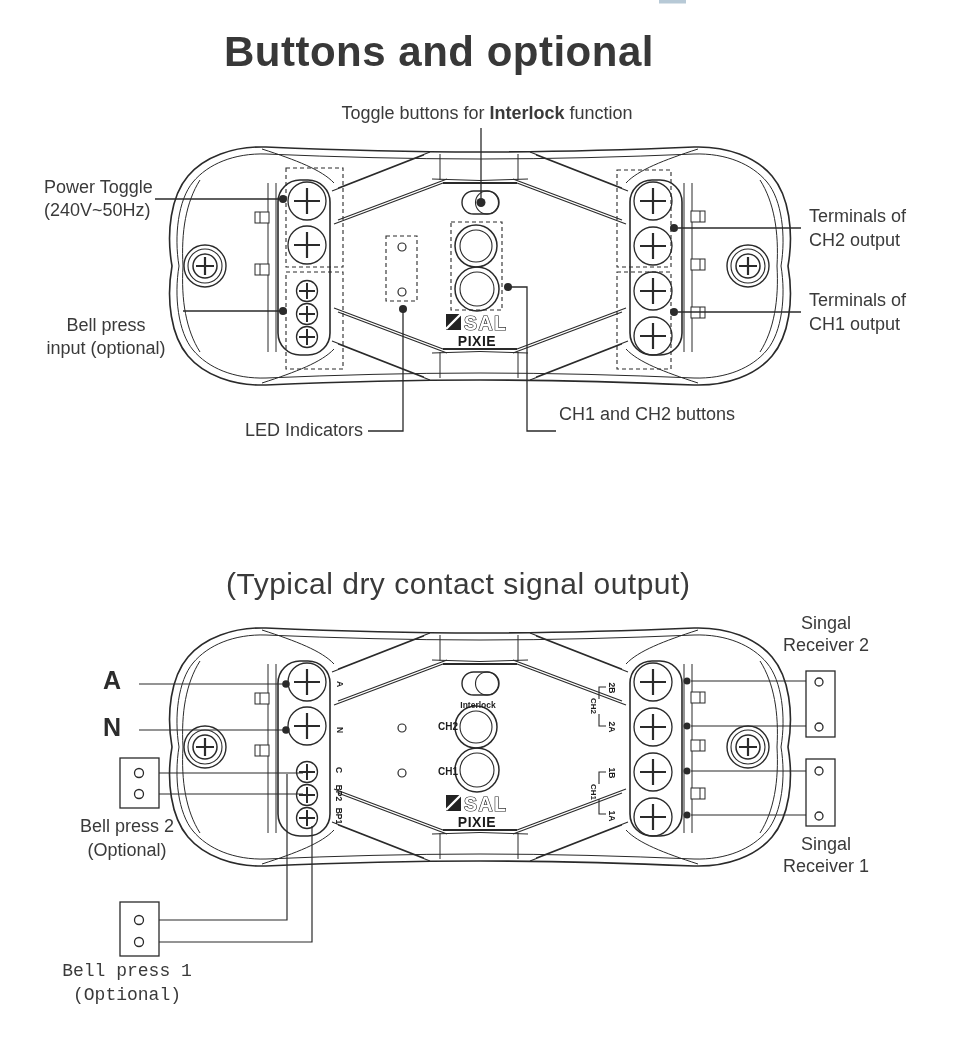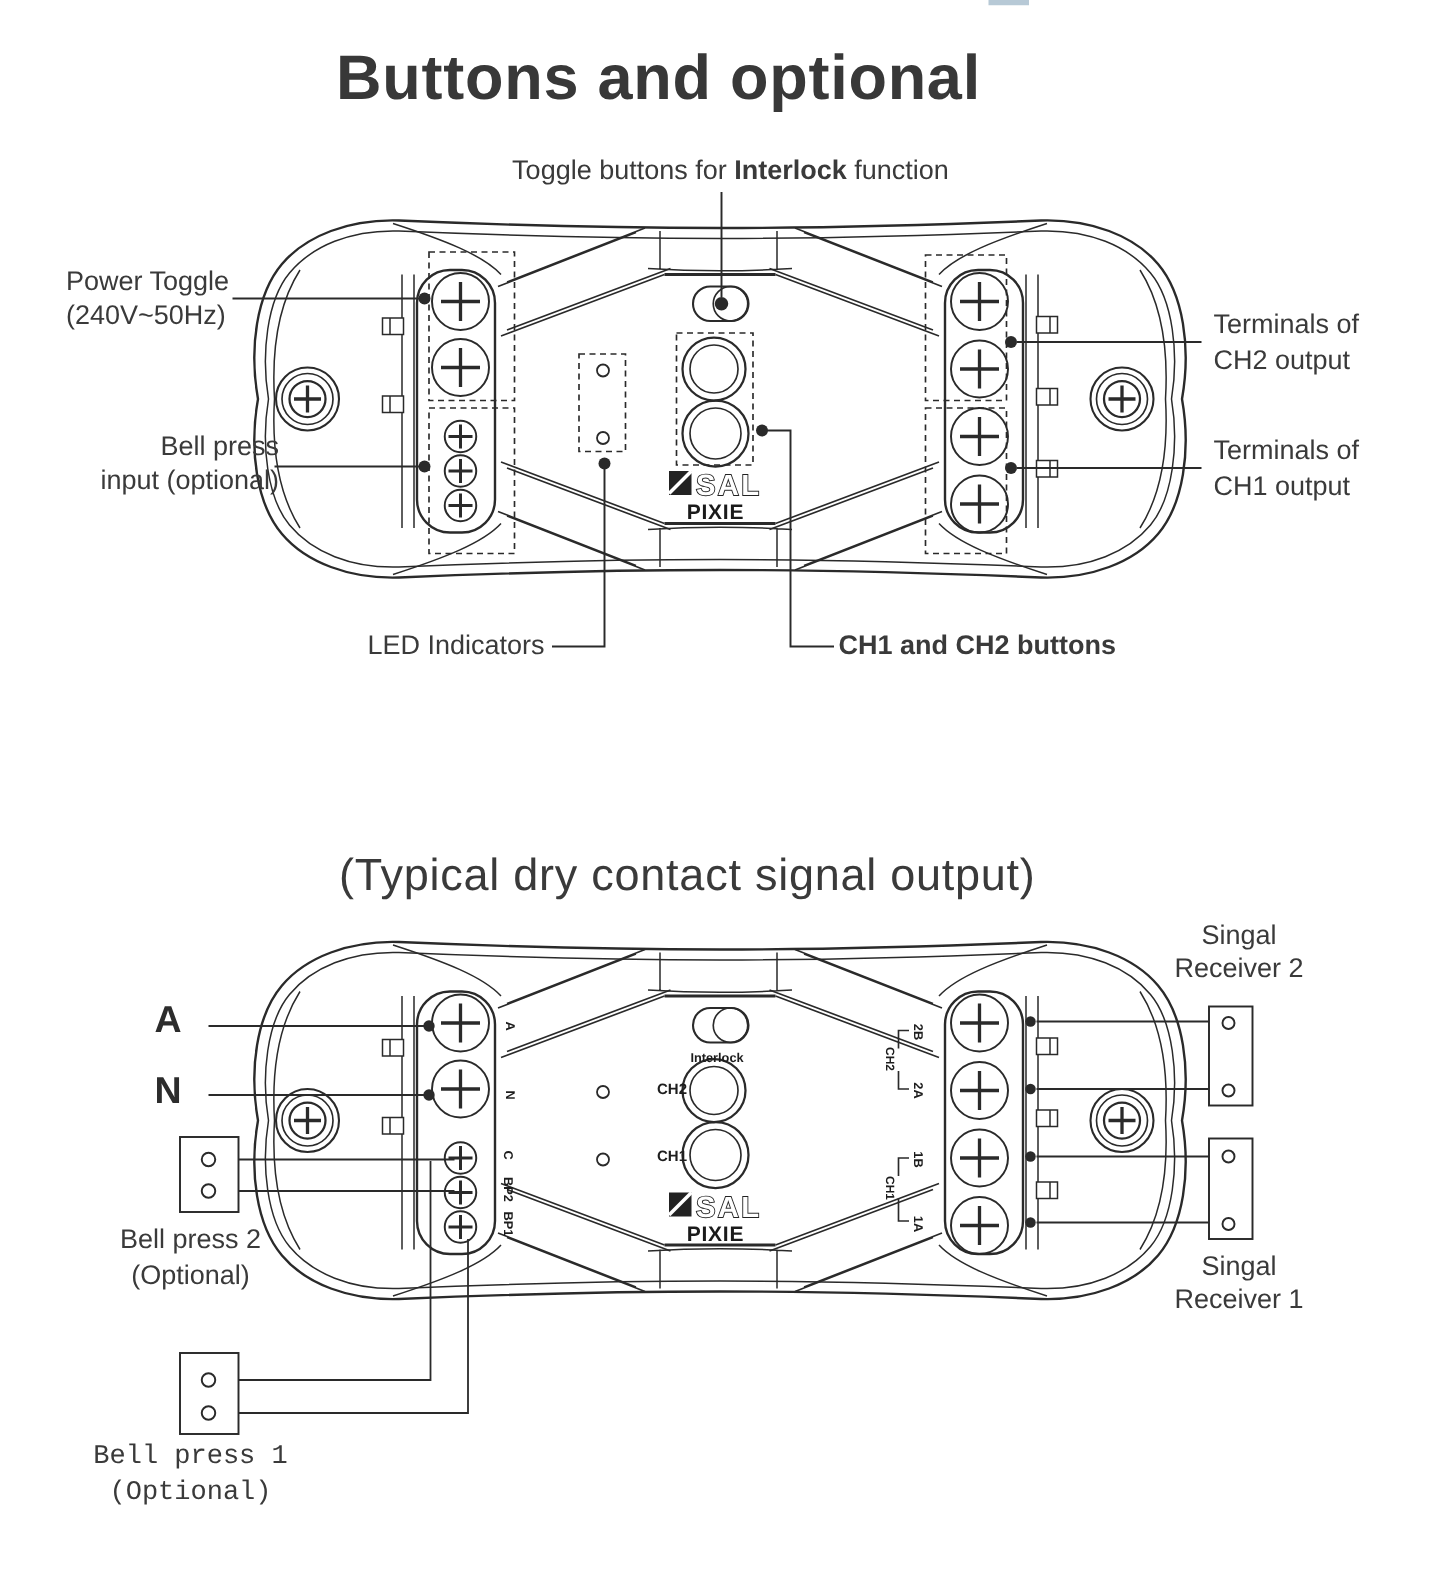--- a/index.html
+++ b/index.html
@@ -208,38 +208,38 @@
 
   <div class="lbl center" style="left:287px;top:102px;width:400px;">
     <span>Toggle buttons for </span><b>Interlock</b><span> function</span>
   </div>
 
   <div class="lbl" style="left:44px;top:176px;">
     <div>Power Toggle</div>
     <div>(240V~50Hz)</div>
   </div>
 
-  <div class="lbl center" style="left:26px;top:286px;width:160px;text-align:right;">
+  <div class="lbl center" style="left:26px;top:314px;width:160px;">
     <div>Bell press</div>
     <div>input (optional)</div>
   </div>
 
   <div class="lbl" style="left:809px;top:204px;line-height:24px;">
     <div>Terminals of</div>
     <div>CH2 output</div>
   </div>
 
   <div class="lbl" style="left:809px;top:288px;line-height:24px;">
     <div>Terminals of</div>
     <div>CH1 output</div>
   </div>
 
   <div class="lbl right" style="left:163px;top:419px;width:200px;">LED Indicators</div>
 
-  <div class="lbl" style="left:559px;top:419px;font-weight:bold;">CH1 and CH2 buttons</div>
+  <div class="lbl" style="left:559px;top:403px;">CH1 and CH2 buttons</div>
 
   <div class="subtitle" style="left:226px;top:547px;margin-top:20px;">(Typical dry contact signal output)</div>
 
   <div class="big-letter" style="left:103px;top:666px;">A</div>
   <div class="big-letter" style="left:103px;top:713px;">N</div>
 
   <div class="lbl center" style="left:47px;top:814px;width:160px;line-height:24px;">
     <div>Bell press 2</div>
     <div>(Optional)</div>
   </div>

